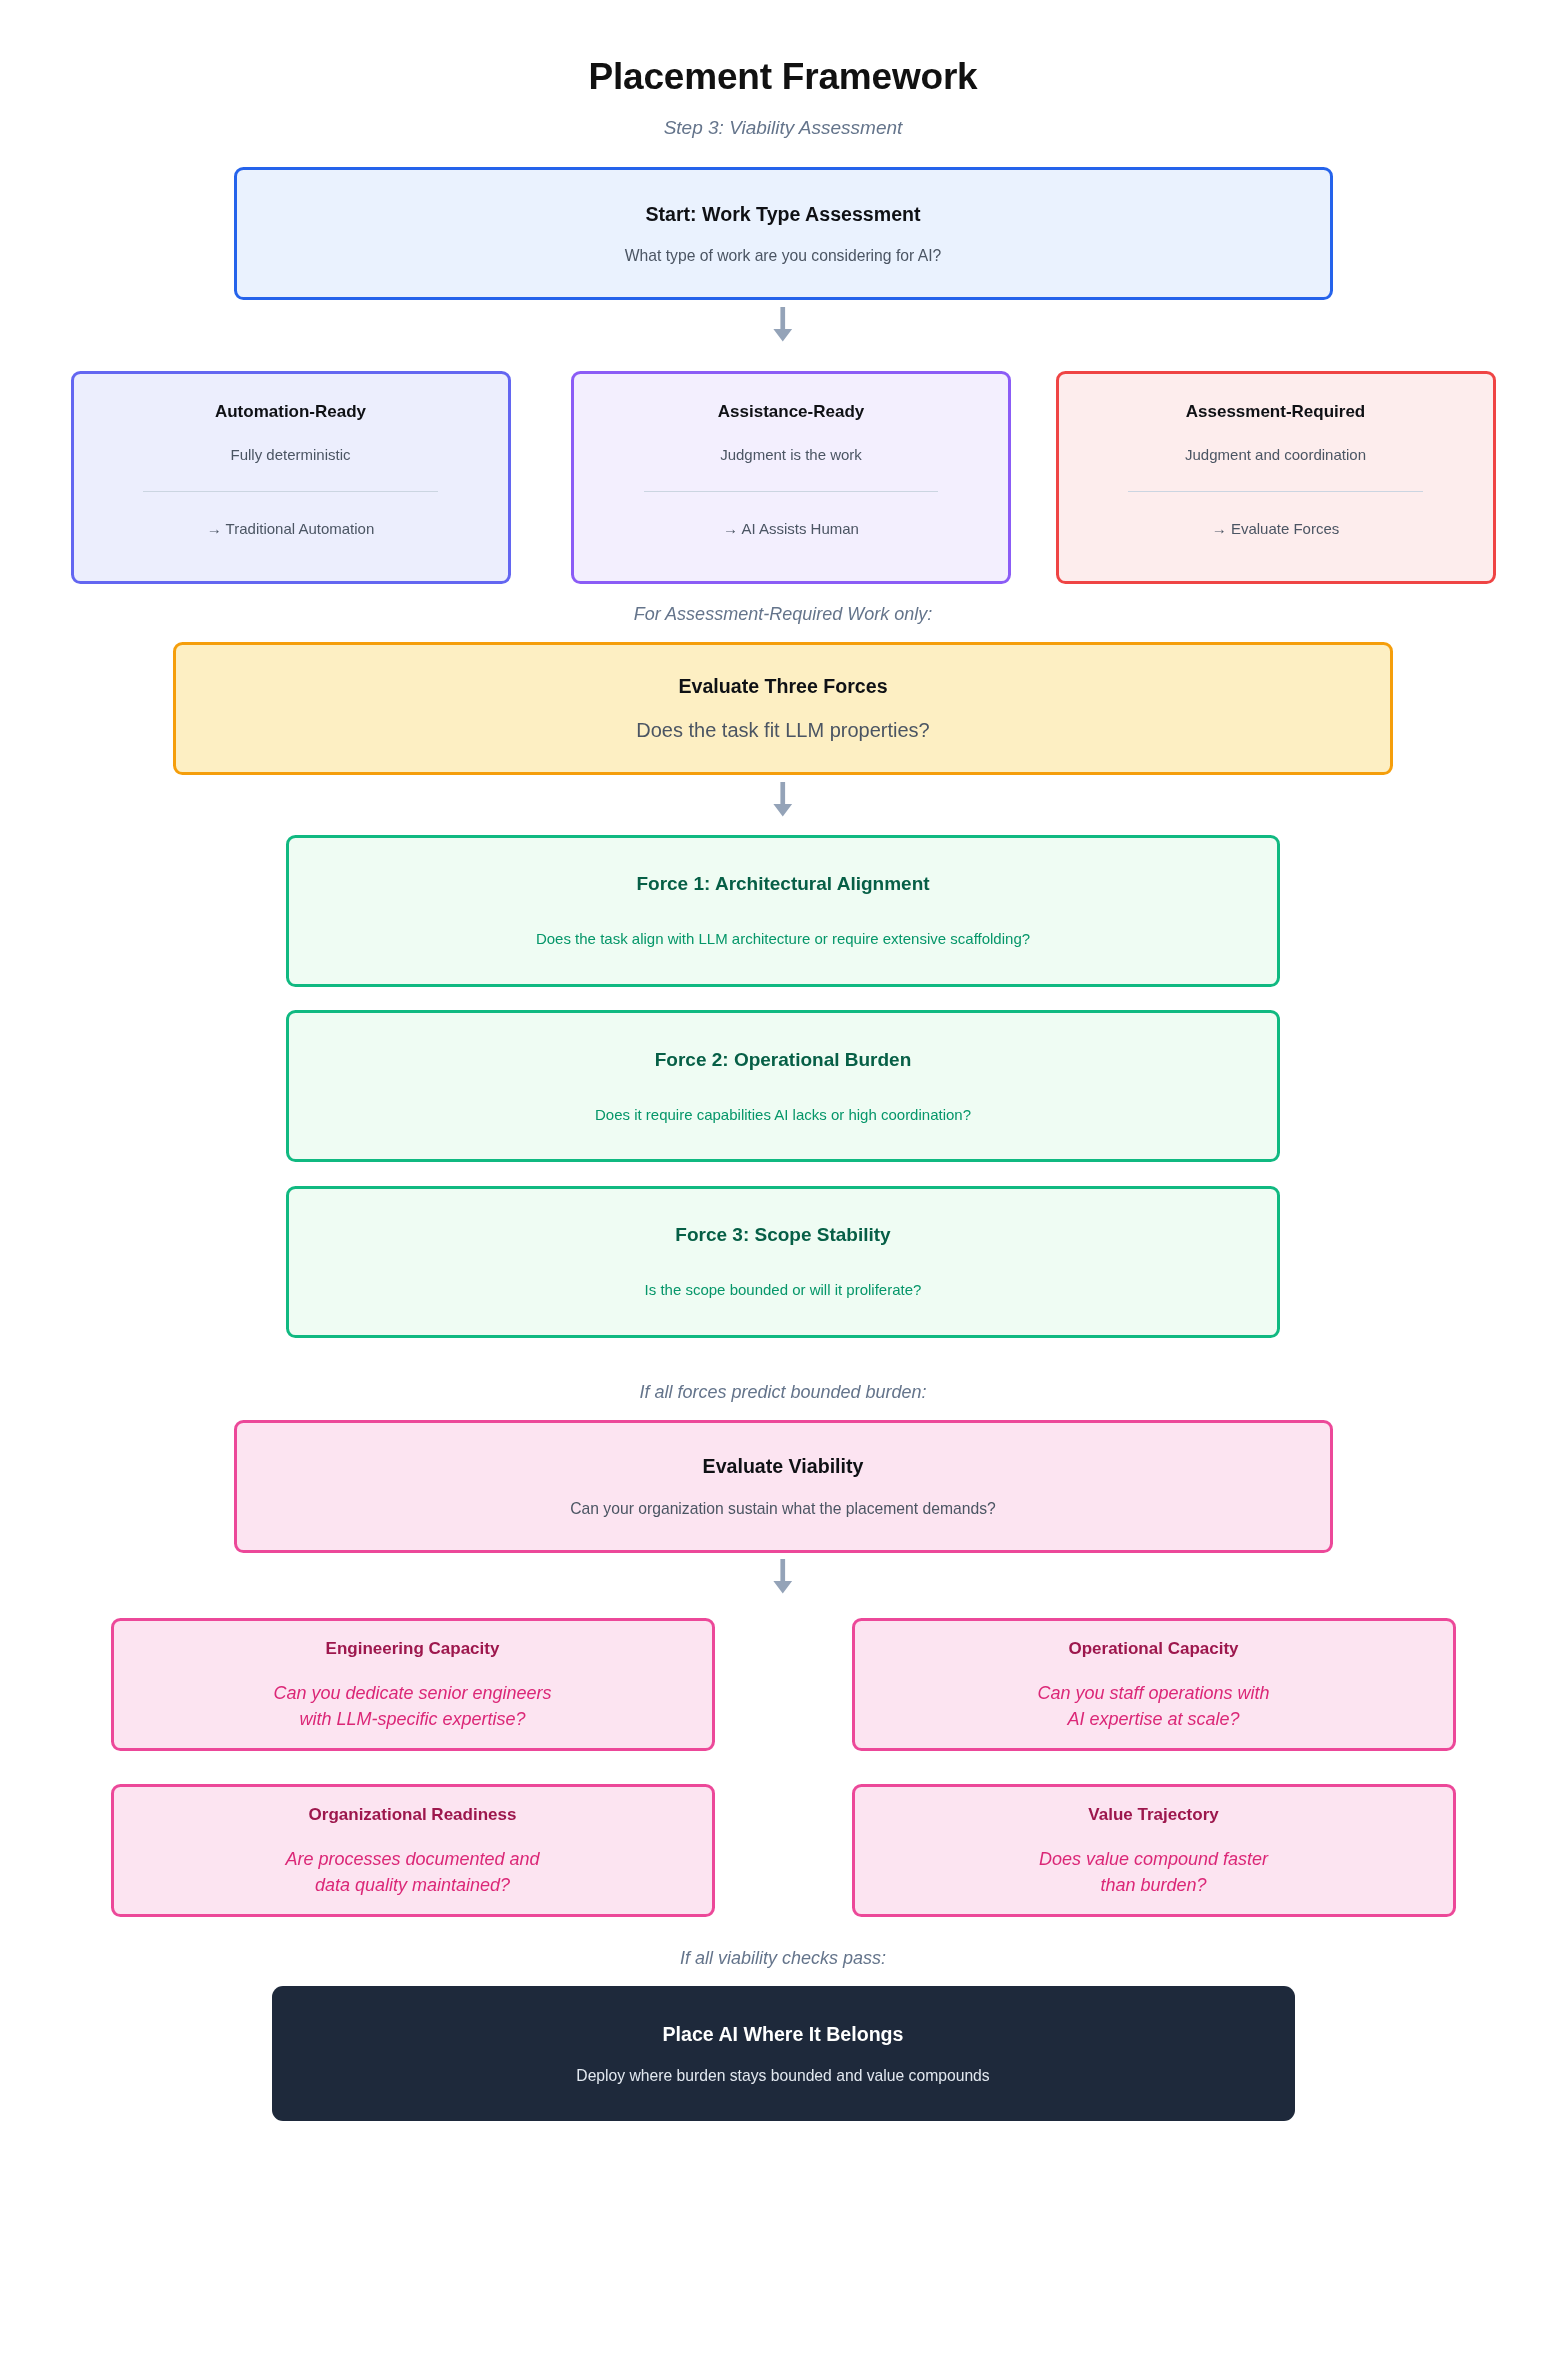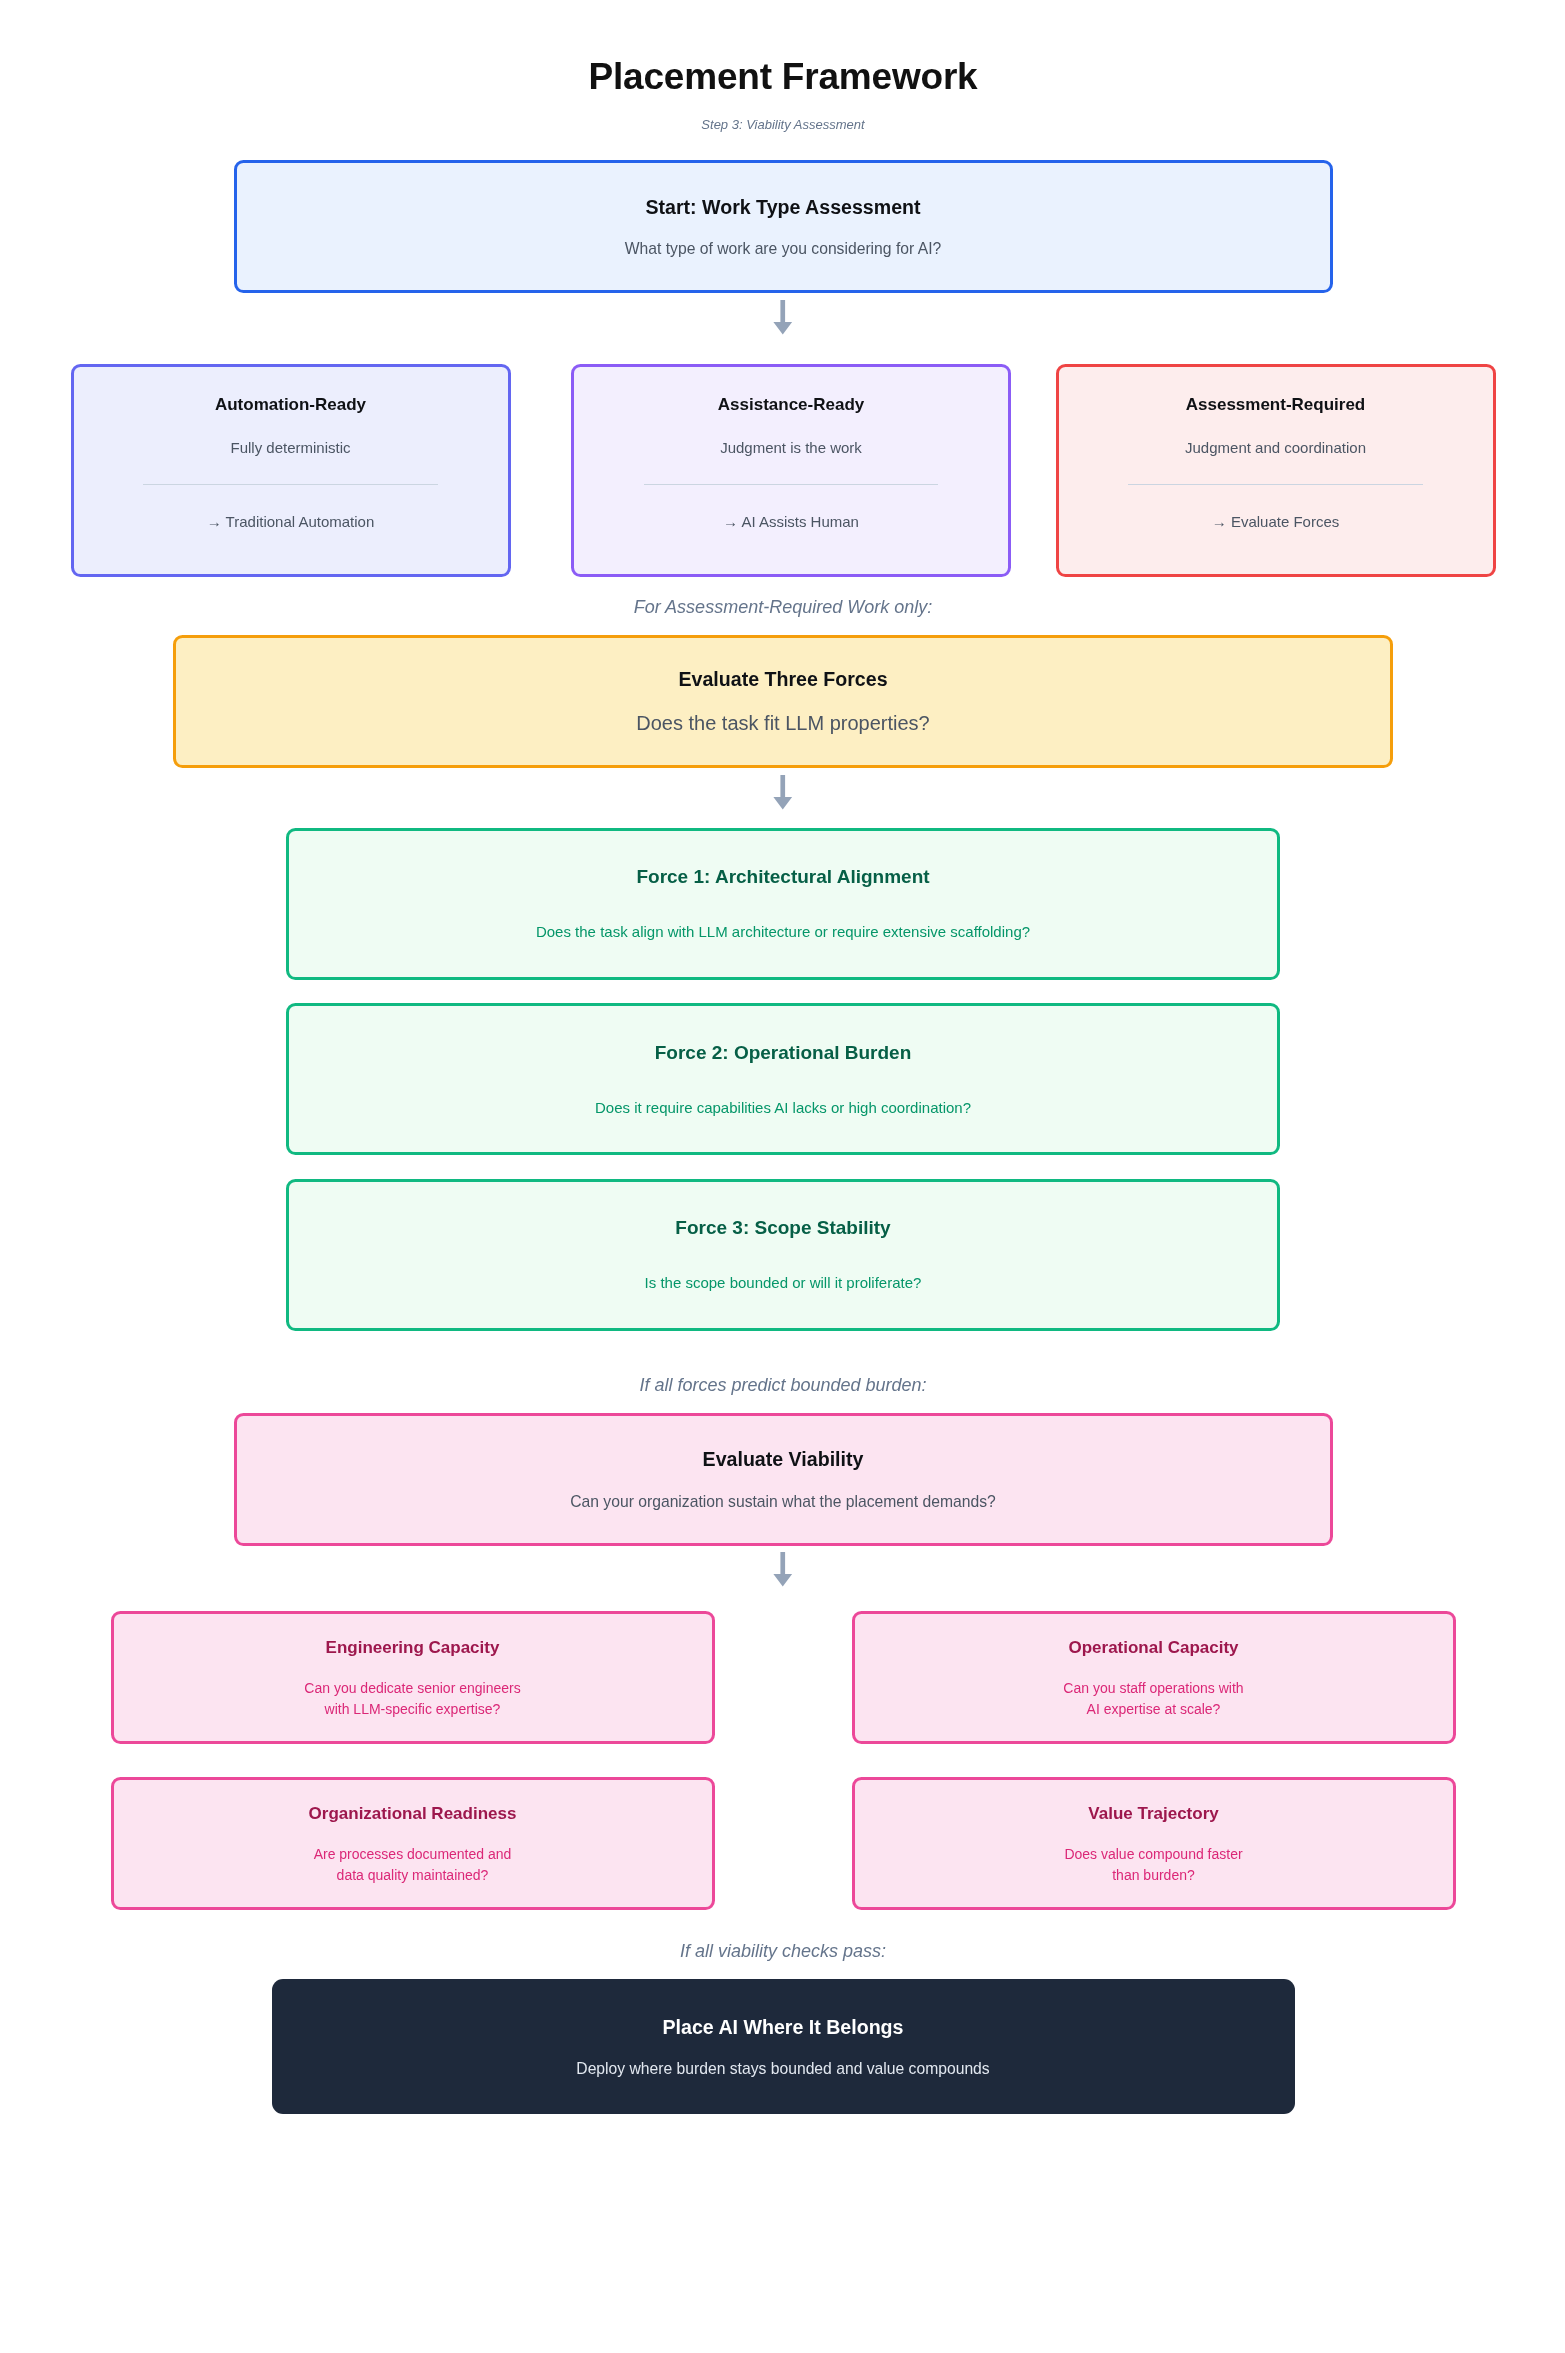--- a/index.html
+++ b/index.html
@@ -23,21 +23,21 @@
   
   .page-title {
     font-size: 37px;
     font-weight: bold;
     color: #111111;
     letter-spacing: -0.2px;
     text-align: right;
     margin-top: 9.4px;
   }
   .page-subtitle {
-    font-size: 13px;
+    font-size: 19px;
     font-style: italic;
     color: #64748b;
     text-align: center;
     margin-top: 19px;
   }
 
   
   .node {
     border-radius: 9.4px;
     display: flex;
@@ -166,21 +166,21 @@
     background: #fce4f1;
     border-radius: 9.4px;
     display: flex;
     flex-direction: column;
     align-items: center;
     justify-content: center;
     text-align: center;
     padding: 0 19px;
   }
   .viability-card .node-title { font-size: 17px; color: #9d174d; }
-  .viability-card .node-desc  { font-size: 14px; color: #db2777; margin-top: 20.4px; line-height: 1.45; }
+  .viability-card .node-desc  { font-size: 18px; color: #db2777; margin-top: 20.4px; line-height: 1.45; font-style: italic; }
 
   
   .final-node {
     width: 1023px;
     height: 135px;
     background: #1e293b;
     border-radius: 11px;
   }
   .final-node .node-title { font-size: 19.6px; color: #ffffff; }
   .final-node .node-desc  { font-size: 15.7px; color: #e2e8f0; margin-top: 19px; }

